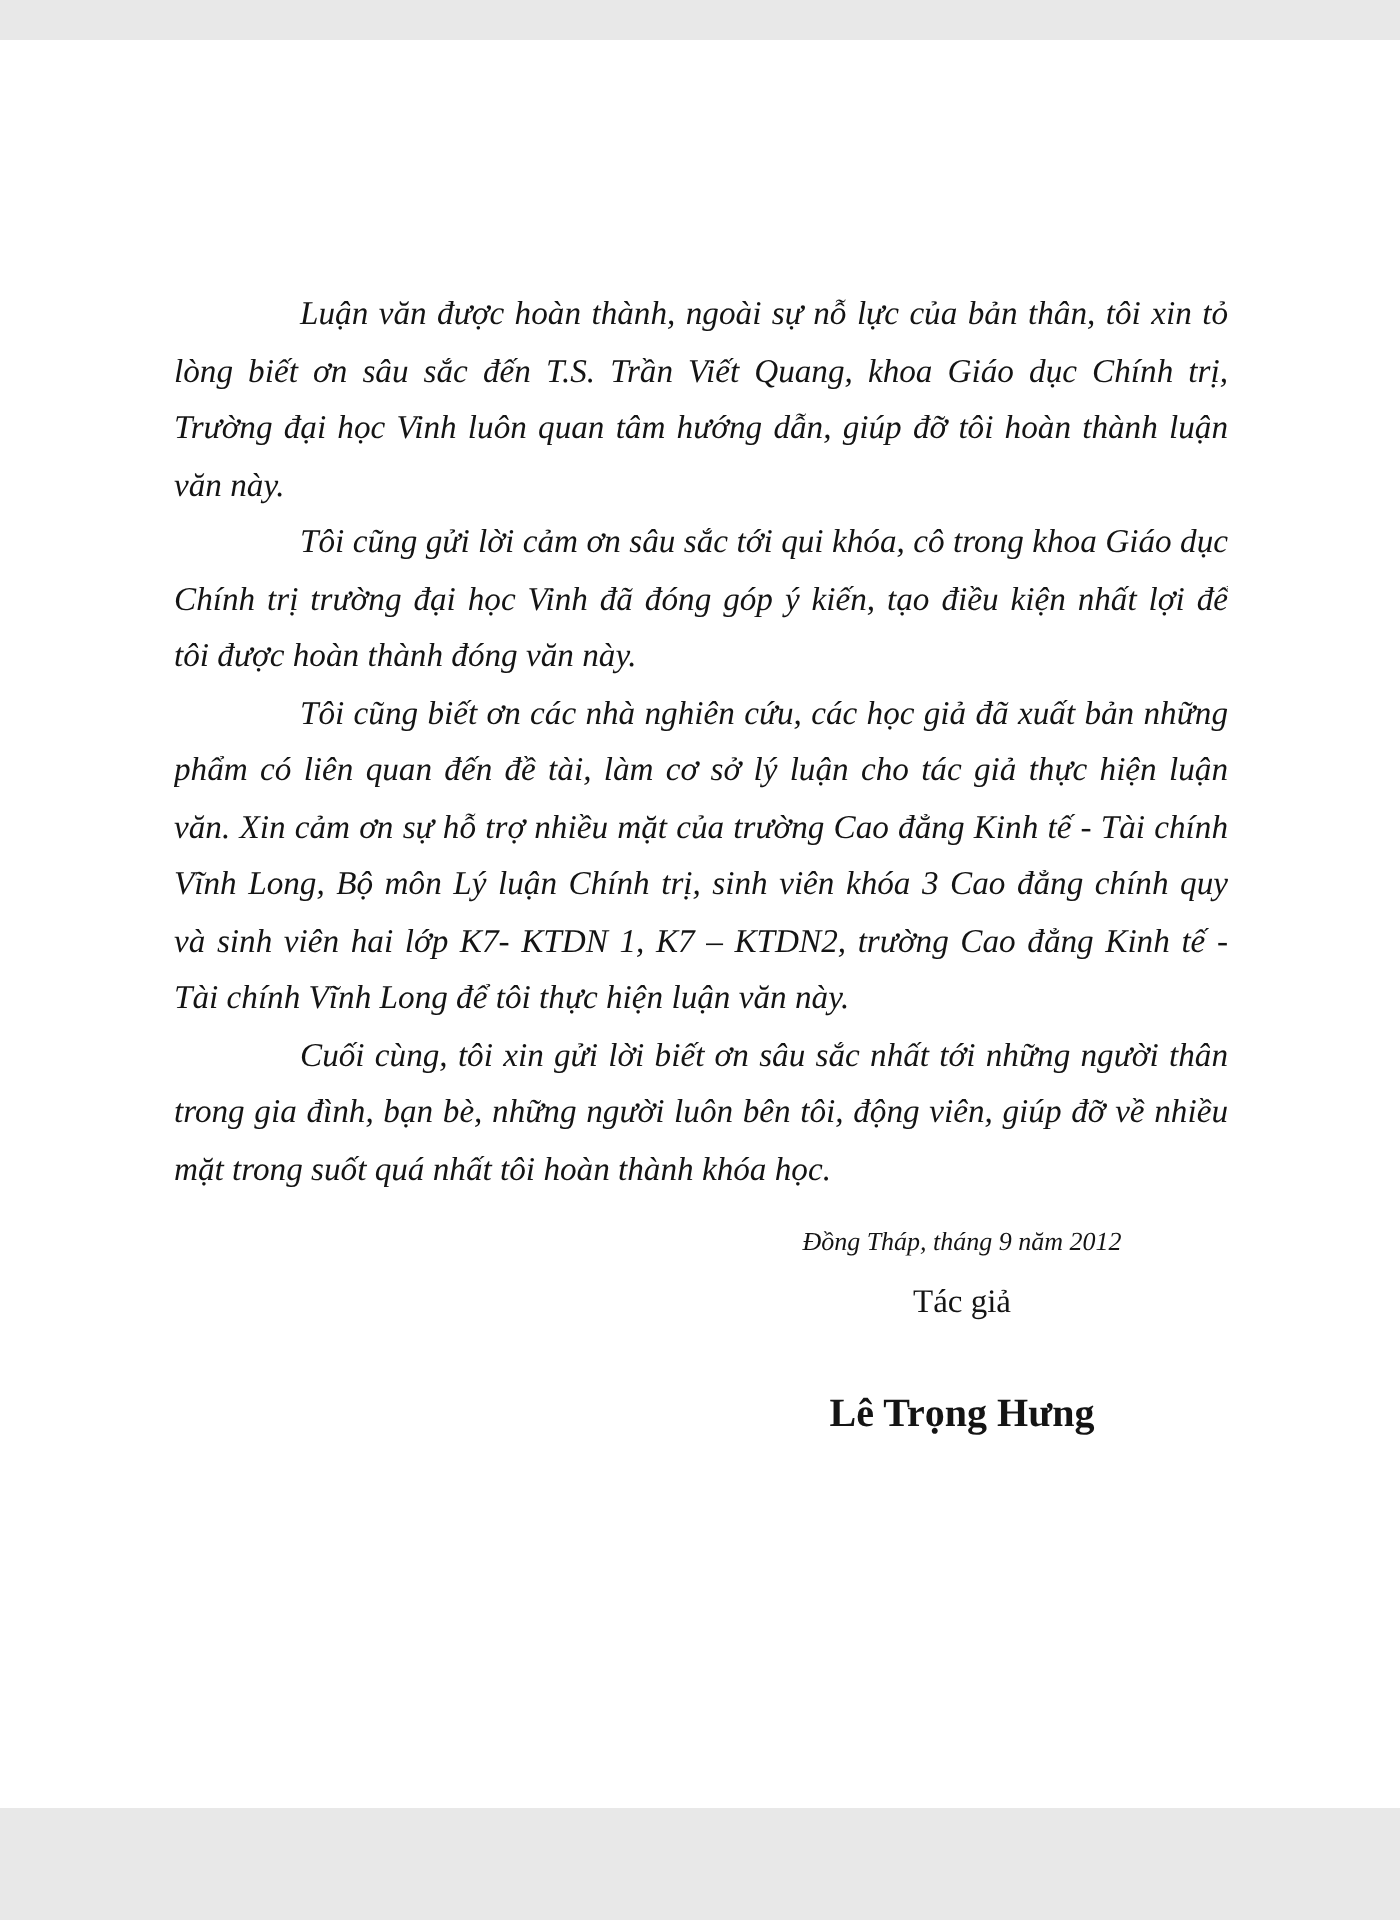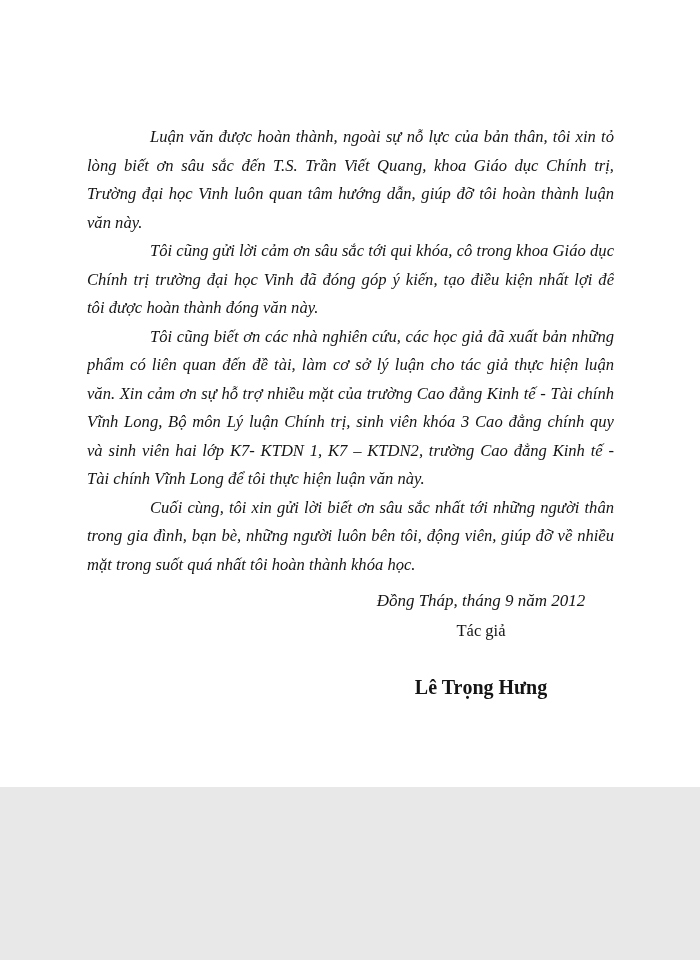--- a/index.html
+++ b/index.html
@@ -1,24 +1,25 @@
 <!DOCTYPE html>
 <html><head>
 <meta charset="utf-8">
 <style>
   html, body { margin: 0; padding: 0; background: #e8e8e8; }
 
   .page {
     position: relative;
     width: 700px;
-    height: 787px;
+    height: 884px;
     background: #ffffff;
     overflow: hidden;
     font-family: "Liberation Serif", "DejaVu Serif", serif;
     color: #141414;
+    margin-top: 20px;
   }
 
   .content {
     position: absolute;
     left: 87px;
     top: 123px;
     width: 527px;
     font-size: 16.6px;
     font-style: italic;
   }
@@ -36,21 +37,21 @@
   .signature {
     position: absolute;
     left: 345px;
     top: 586px;
     width: 272px;
     text-align: center;
   }
   .sig-line { height: 30px; line-height: 30px; }
   .sig-date {
     font-style: italic;
-    font-size: 17px;
+    font-size: 13px;
   }
   .sig-role {
     font-style: normal;
     font-weight: normal;
     font-size: 16.5px;
     text-align: center;
   }
   .sig-spacer { height: 26px; }
   .sig-name {
     font-style: normal;

